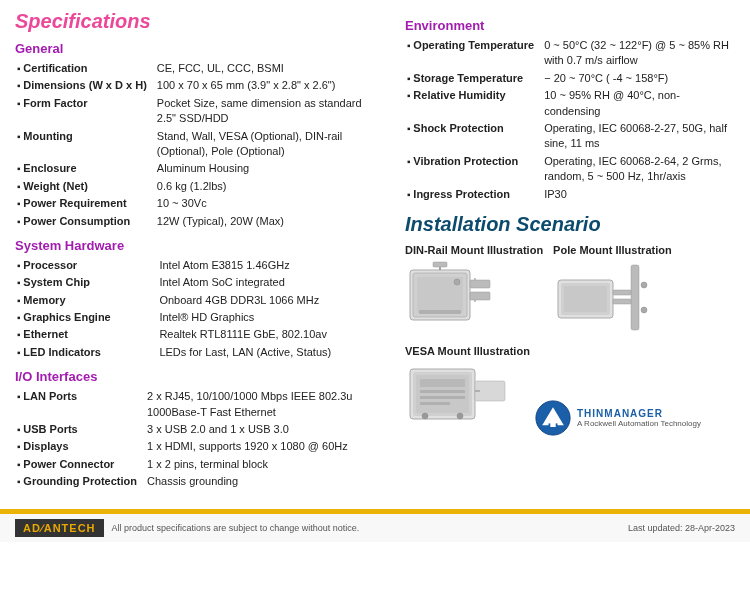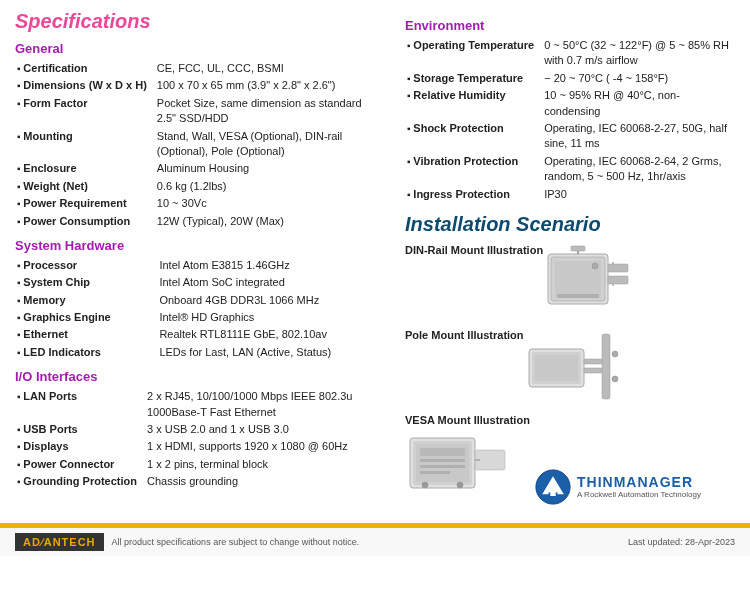--- a/index.html
+++ b/index.html
@@ -81,21 +81,21 @@
 
     .illustrations {
       display: flex;
       flex-wrap: wrap;
       gap: 10px;
       margin-top: 6px;
     }
 
     .illustration-block {
       display: flex;
-      flex-direction: row;
+      flex-direction: column;
       align-items: flex-start;
       justify-content: space-between;
     }
 
     .illustration-label {
       font-weight: bold;
       font-size: 11px;
       margin-bottom: 4px;
     }
 
@@ -155,21 +155,21 @@
       width: 36px;
       height: 36px;
     }
 
     .tm-text {
       display: flex;
       flex-direction: column;
     }
 
     .tm-name {
-      font-size: 14px;
+      font-size: 10px;
       font-weight: bold;
       color: #1a5fa8;
       letter-spacing: 1px;
     }
 
     .tm-sub {
       font-size: 8px;
       color: #555;
     }
 

